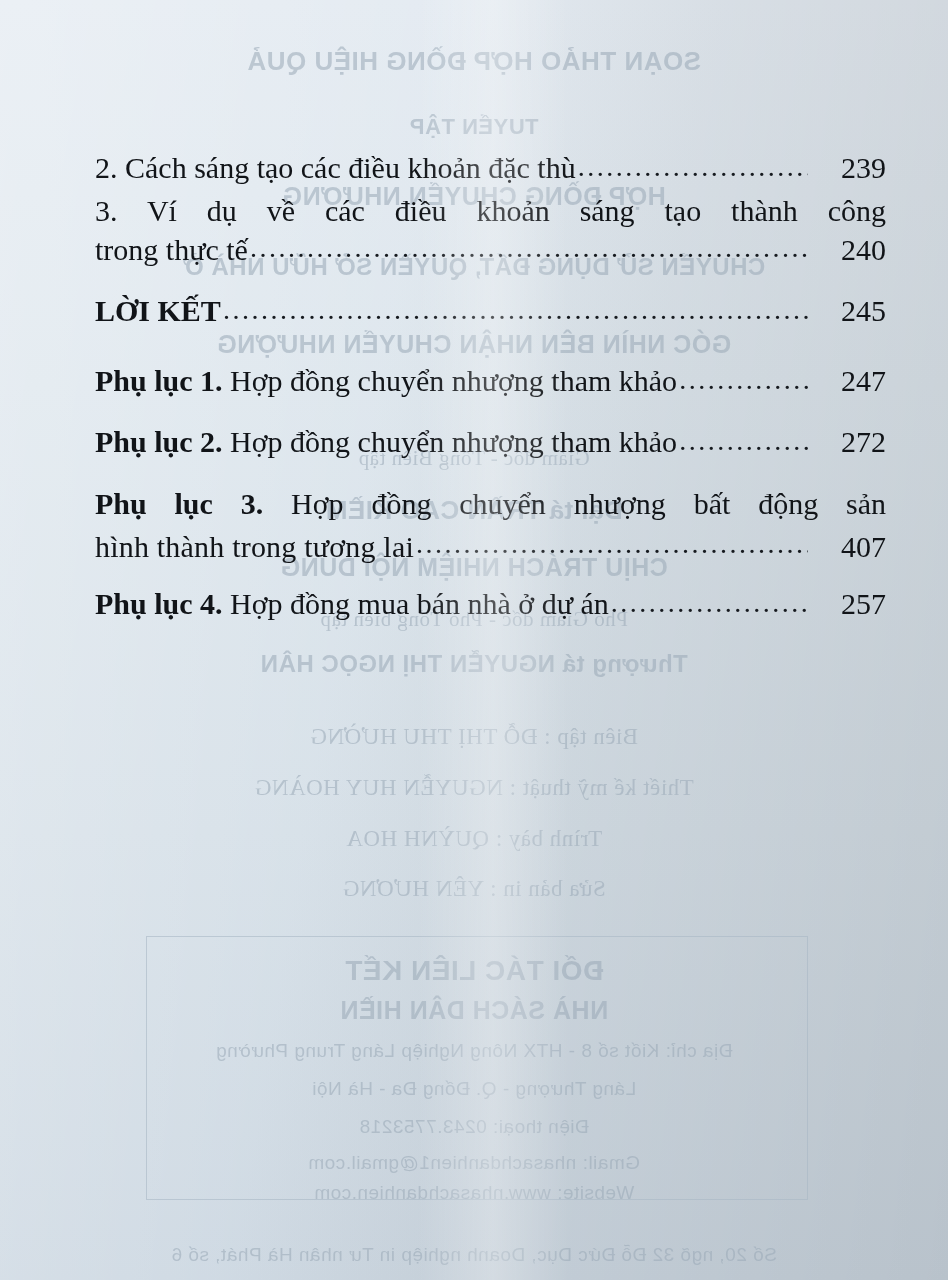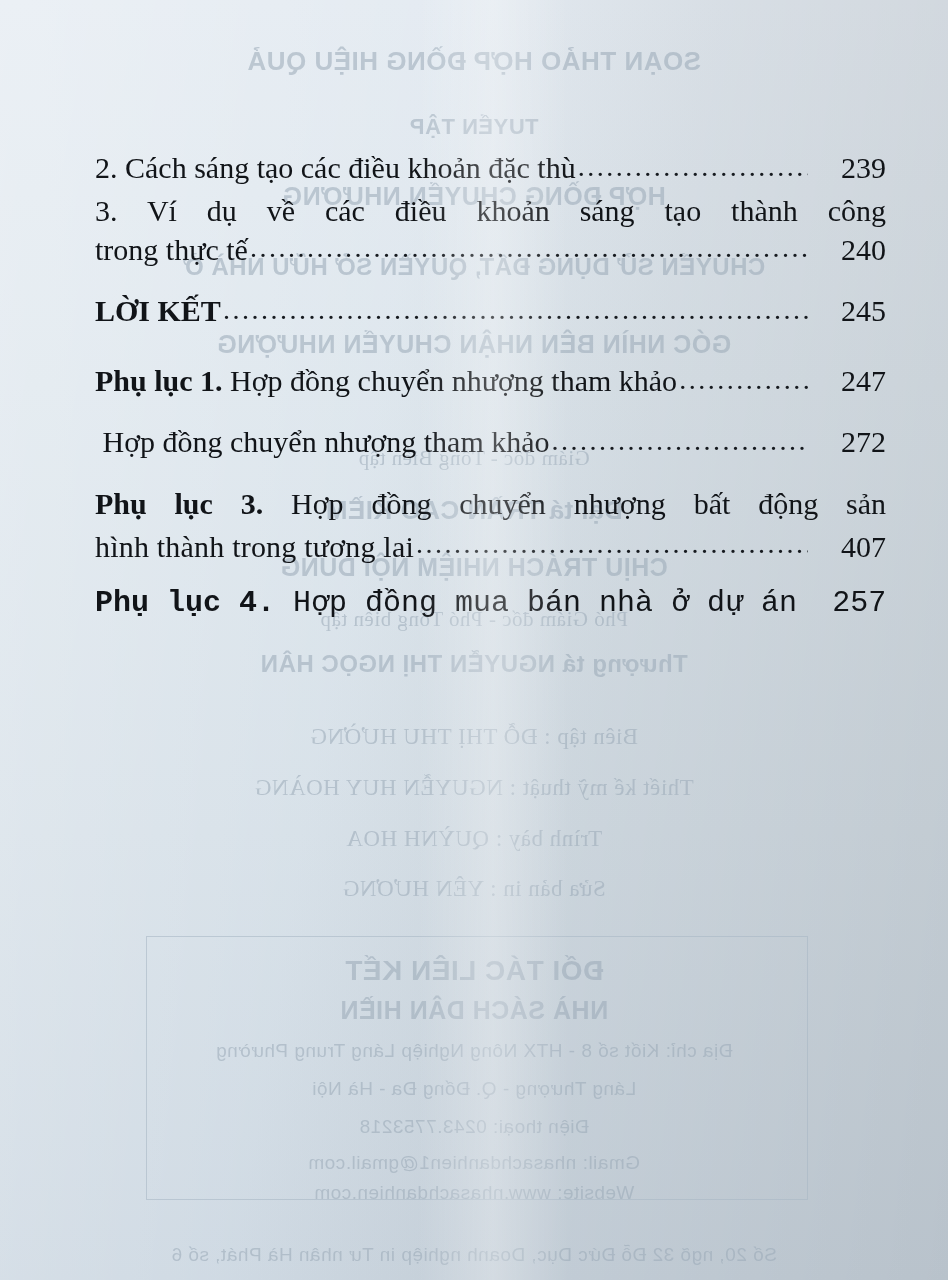--- a/index.html
+++ b/index.html
@@ -183,38 +183,39 @@
       <div class="line">
         <span class="lbl" style="font-weight:bold;">Phụ lục 1.</span>
         <span class="lbl"> Hợp đồng chuyển nhượng tham khảo</span>
         <span class="dots">................................................................................................</span>
         <span class="pg">247</span>
       </div>
     </div>
 
     <div class="entry gap-md">
       <div class="line">
+        <span class="lbl" style="font-weight:bold;">Phụ lục 2.</span>
         <span class="lbl"> Hợp đồng chuyển nhượng tham khảo</span>
         <span class="dots">................................................................................................</span>
         <span class="pg">272</span>
       </div>
     </div>
 
     <div class="entry gap-sm entry-3">
       <div class="justify-line">
         <span style="font-weight:bold;">Phụ lục 3.</span><span> Hợp đồng chuyển nhượng bất động sản</span>
       </div>
       <div class="cont" style="margin-top:4px;">
         <span class="lbl">hình thành trong tương lai</span>
         <span class="dots">................................................................................................</span>
         <span class="pg">407</span>
       </div>
     </div>
 
-    <div class="entry" style="margin-top:18px;font-family:Liberation Mono, monospace;">
+    <div class="entry" style="margin-top:18px;">
       <div class="line">
         <span class="lbl" style="font-weight:bold;">Phụ lục 4.</span>
         <span class="lbl"> Hợp đồng mua bán nhà ở dự án</span>
         <span class="dots">................................................................................................</span>
         <span class="pg">257</span>
       </div>
     </div>
 
   </div>
 </div>

